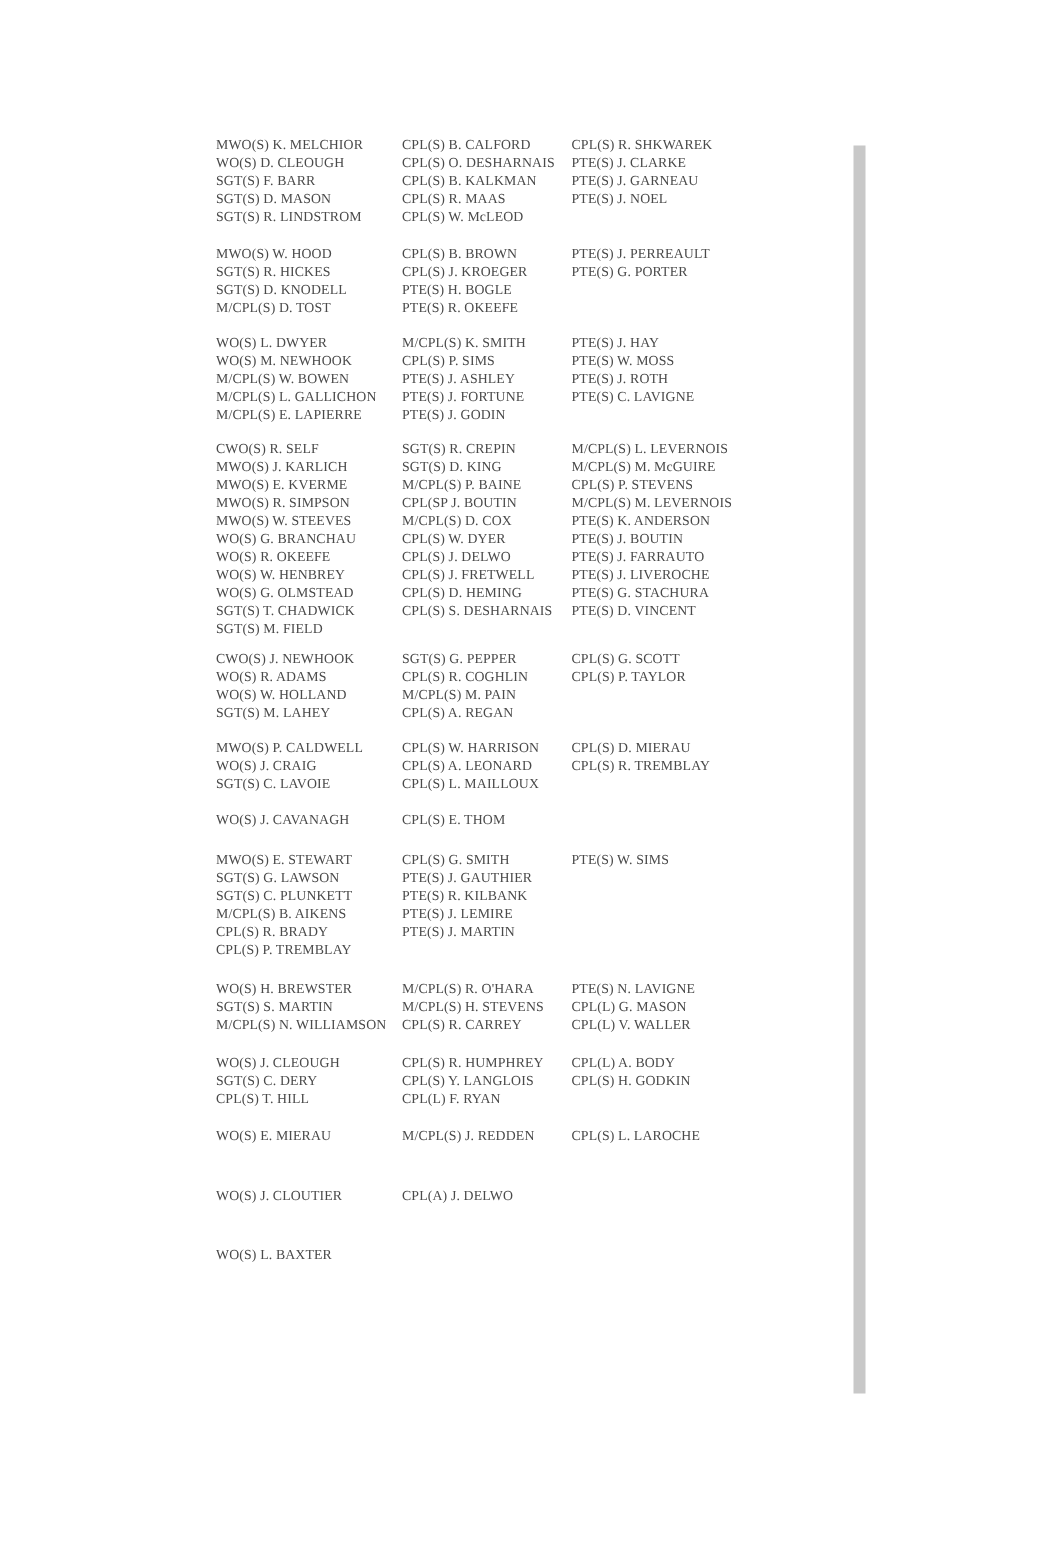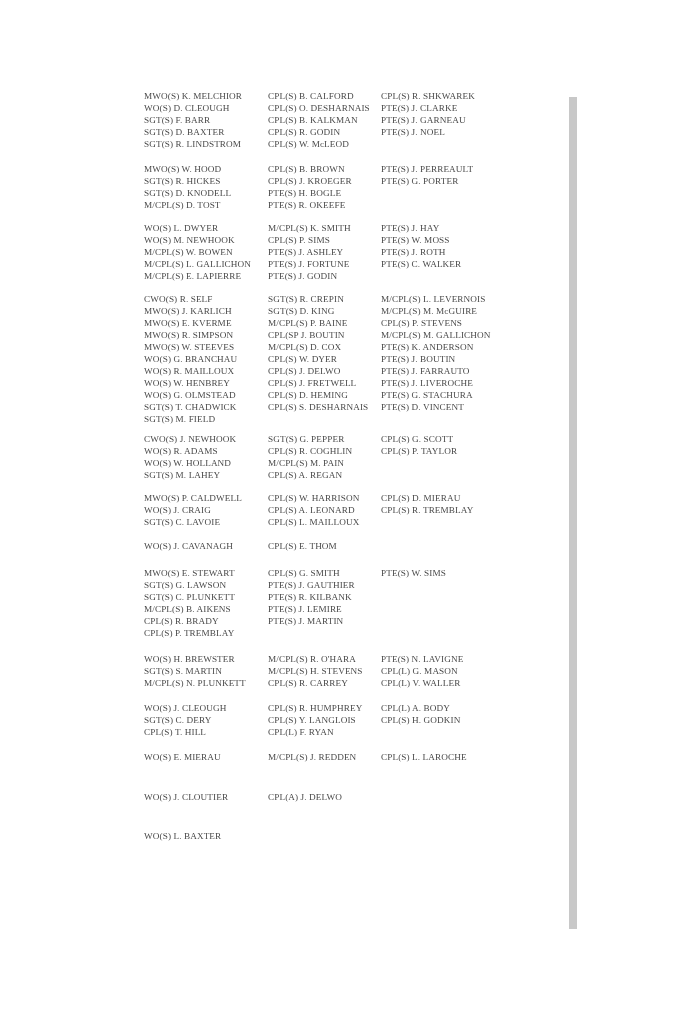--- a/index.html
+++ b/index.html
@@ -34,28 +34,28 @@
 </head>
 <body>
 
 <div class="page" id="page">
   <div class="sidebar-bar"></div>
 <div class="section" style="top: 78px;">
       <div class="col c1">
         <span>MWO(S) K. MELCHIOR</span>
         <span>WO(S) D. CLEOUGH</span>
         <span>SGT(S) F. BARR</span>
-        <span>SGT(S) D. BAXTER</span>
+        <span>SGT(S) D. MASON</span>
         <span>SGT(S) R. LINDSTROM</span>
       </div>
       <div class="col c2">
         <span>CPL(S) B. CALFORD</span>
         <span>CPL(S) O. DESHARNAIS</span>
         <span>CPL(S) B. KALKMAN</span>
-        <span>CPL(S) R. GODIN</span>
+        <span>CPL(S) R. MAAS</span>
         <span>CPL(S) W. McLEOD</span>
       </div>
       <div class="col c3">
         <span>CPL(S) R. SHKWAREK</span>
         <span>PTE(S) J. CLARKE</span>
         <span>PTE(S) J. GARNEAU</span>
         <span>PTE(S) J. NOEL</span>
       </div>
     </div>
     <div class="section" style="top: 151px;">
@@ -88,32 +88,32 @@
         <span>M/CPL(S) K. SMITH</span>
         <span>CPL(S) P. SIMS</span>
         <span>PTE(S) J. ASHLEY</span>
         <span>PTE(S) J. FORTUNE</span>
         <span>PTE(S) J. GODIN</span>
       </div>
       <div class="col c3">
         <span>PTE(S) J. HAY</span>
         <span>PTE(S) W. MOSS</span>
         <span>PTE(S) J. ROTH</span>
-        <span>PTE(S) C. WALKER</span>
+        <span>PTE(S) C. LAVIGNE</span>
       </div>
     </div>
     <div class="section" style="top: 281px;">
       <div class="col c1">
         <span>CWO(S) R. SELF</span>
         <span>MWO(S) J. KARLICH</span>
         <span>MWO(S) E. KVERME</span>
         <span>MWO(S) R. SIMPSON</span>
         <span>MWO(S) W. STEEVES</span>
         <span>WO(S) G. BRANCHAU</span>
-        <span>WO(S) R. MAILLOUX</span>
+        <span>WO(S) R. OKEEFE</span>
         <span>WO(S) W. HENBREY</span>
         <span>WO(S) G. OLMSTEAD</span>
         <span>SGT(S) T. CHADWICK</span>
         <span>SGT(S) M. FIELD</span>
       </div>
       <div class="col c2">
         <span>SGT(S) R. CREPIN</span>
         <span>SGT(S) D. KING</span>
         <span>M/CPL(S) P. BAINE</span>
         <span>CPL(SP J. BOUTIN</span>
@@ -121,21 +121,21 @@
         <span>CPL(S) W. DYER</span>
         <span>CPL(S) J. DELWO</span>
         <span>CPL(S) J. FRETWELL</span>
         <span>CPL(S) D. HEMING</span>
         <span>CPL(S) S. DESHARNAIS</span>
       </div>
       <div class="col c3">
         <span>M/CPL(S) L. LEVERNOIS</span>
         <span>M/CPL(S) M. McGUIRE</span>
         <span>CPL(S) P. STEVENS</span>
-        <span>M/CPL(S) M. GALLICHON</span>
+        <span>M/CPL(S) M. LEVERNOIS</span>
         <span>PTE(S) K. ANDERSON</span>
         <span>PTE(S) J. BOUTIN</span>
         <span>PTE(S) J. FARRAUTO</span>
         <span>PTE(S) J. LIVEROCHE</span>
         <span>PTE(S) G. STACHURA</span>
         <span>PTE(S) D. VINCENT</span>
       </div>
     </div>
     <div class="section" style="top: 421px;">
       <div class="col c1">
@@ -197,21 +197,21 @@
         <span>PTE(S) J. MARTIN</span>
       </div>
       <div class="col c3">
         <span>PTE(S) W. SIMS</span>
       </div>
     </div>
     <div class="section" style="top: 641px;">
       <div class="col c1">
         <span>WO(S) H. BREWSTER</span>
         <span>SGT(S) S. MARTIN</span>
-        <span>M/CPL(S) N. PLUNKETT</span>
+        <span>M/CPL(S) N. WILLIAMSON</span>
       </div>
       <div class="col c2">
         <span>M/CPL(S) R. O'HARA</span>
         <span>M/CPL(S) H. STEVENS</span>
         <span>CPL(S) R. CARREY</span>
       </div>
       <div class="col c3">
         <span>PTE(S) N. LAVIGNE</span>
         <span>CPL(L) G. MASON</span>
         <span>CPL(L) V. WALLER</span>

